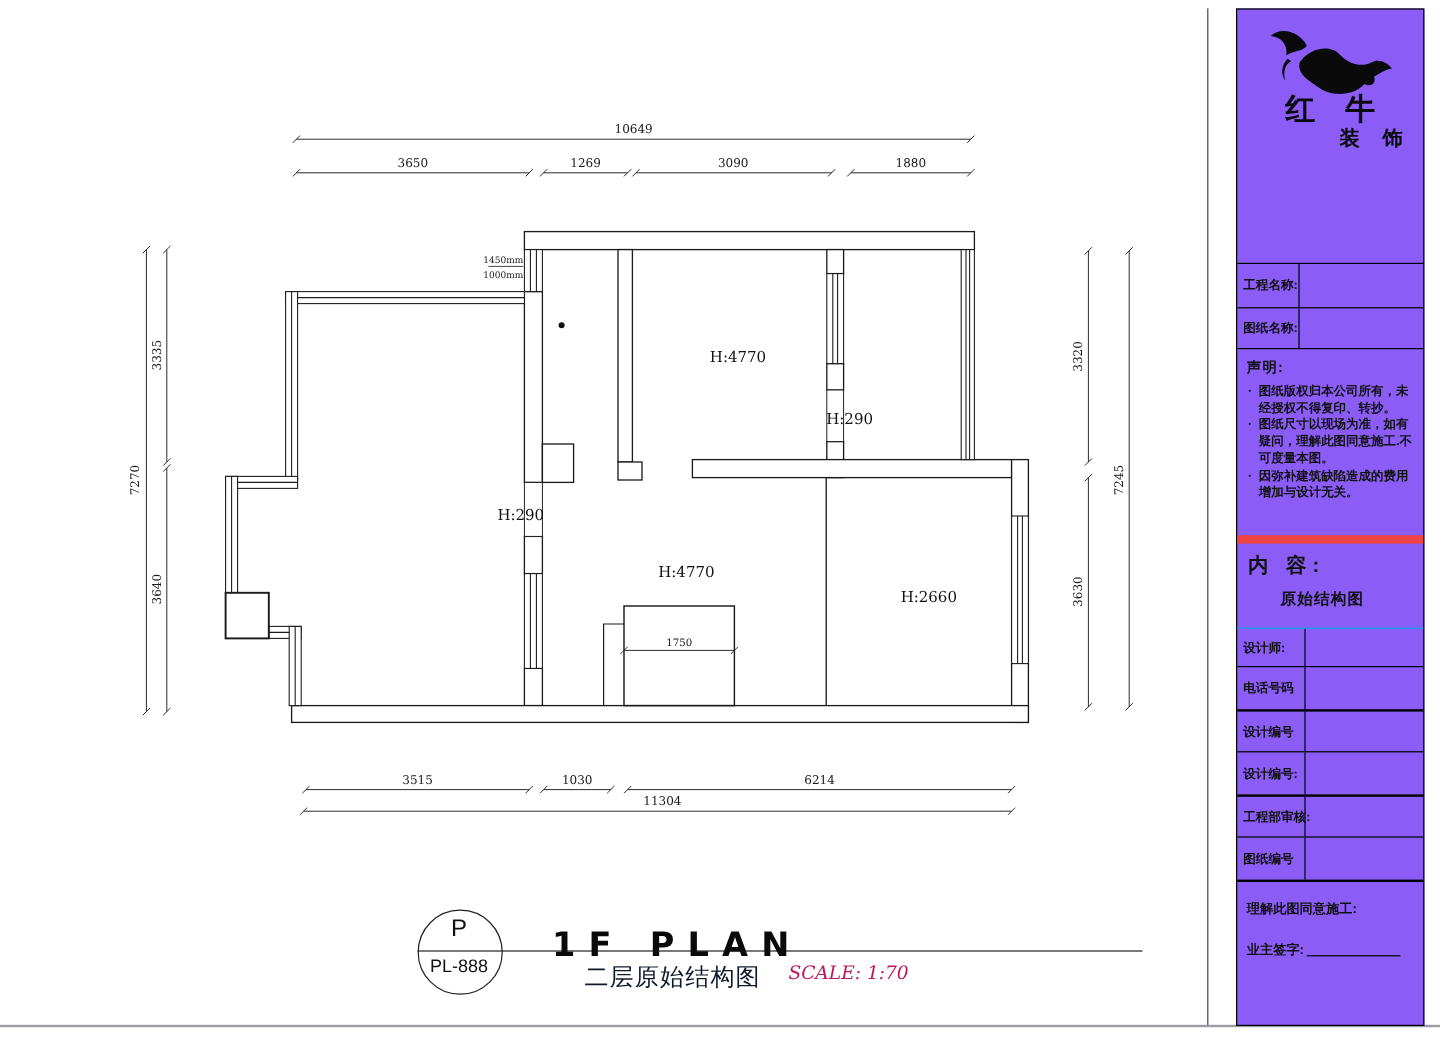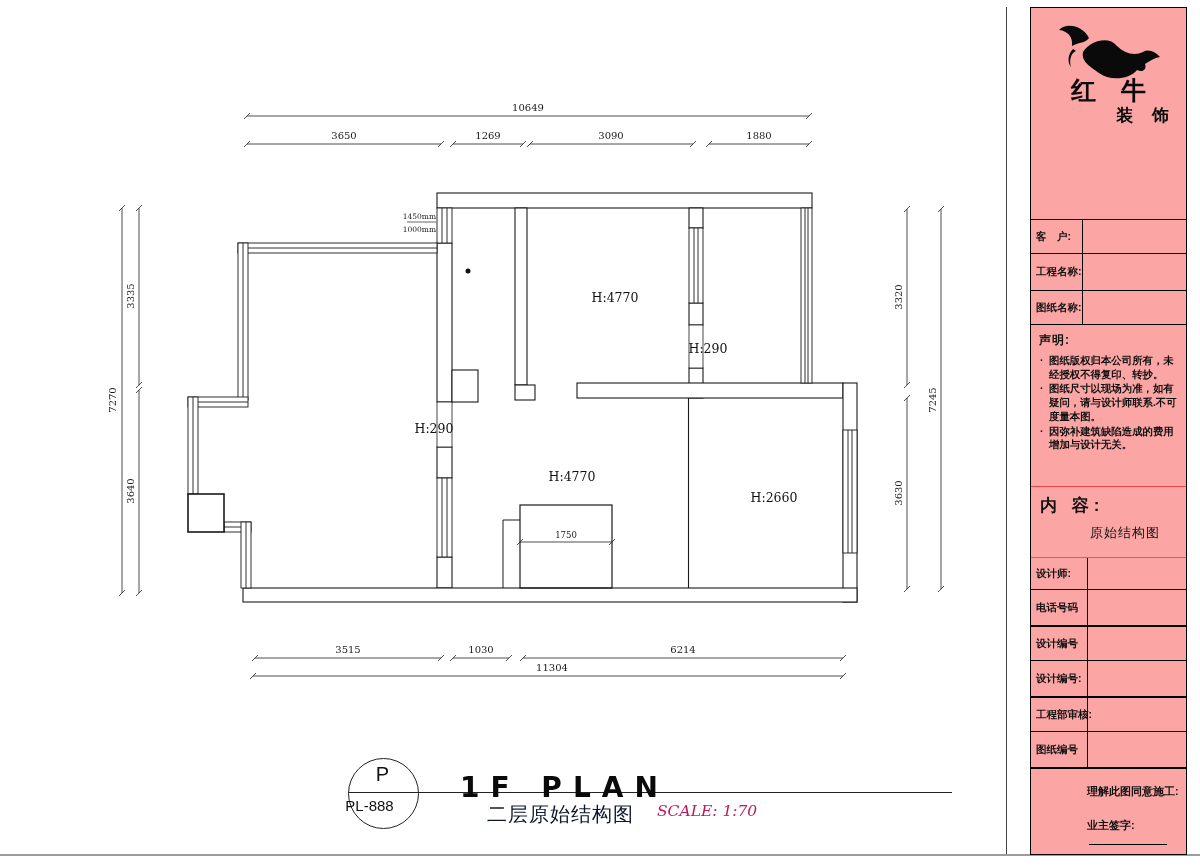--- a/index.html
+++ b/index.html
@@ -10,46 +10,46 @@
   .dimtxt{font-family:"DejaVu Serif",serif;font-size:10px;fill:#1a1a1a;}
   .dimtxt-sm{font-family:"DejaVu Serif",serif;font-size:7.5px;fill:#1a1a1a;}
   .htxt{font-family:"DejaVu Serif",serif;font-size:12.5px;fill:#111;}
   
   .frame-vline{position:absolute;left:1006px;top:7px;width:0;height:848px;border-left:1.2px solid #444;}
   .frame-bottom{position:absolute;left:0;top:854px;width:1200px;height:0;border-top:2.5px solid #9a9da3;}
   
   .f-line{position:absolute;left:348px;top:792px;width:604px;height:0;border-top:1.3px solid #222;}
   .f-circle{position:absolute;left:348px;top:758px;width:69px;height:69px;border:1.6px solid #222;border-radius:50%;background:transparent;}
   .f-p{position:absolute;left:348px;top:763px;width:69px;text-align:center;font-size:20px;color:#111;}
-  .f-code{position:absolute;left:335px;top:797px;width:69px;text-align:center;font-size:15px;color:#111;}
+  .f-code{position:absolute;left:348px;top:797px;width:69px;text-align:center;font-size:15px;color:#111;}
   .f-title{position:absolute;left:460px;top:751px;font-size:28px;font-weight:bold;letter-spacing:11px;color:#0a0a0a;font-family:"DejaVu Sans",sans-serif;margin-top:20px;}
   .f-sub{position:absolute;left:487px;top:801px;font-size:20px;color:#0f172a;letter-spacing:1px;}
   .f-scale{position:absolute;left:657px;top:802px;font-size:15.5px;font-style:italic;color:#be185d;font-family:"DejaVu Serif",serif;}
   
   .tb{position:absolute;left:1030px;top:7px;width:157px;height:848px;border:1.6px solid #000;
-      box-sizing:border-box;display:flex;flex-direction:column;background:#fca5a5;}
+      box-sizing:border-box;display:flex;flex-direction:column;background:#8b5cf6;}
   .tb-logo{position:relative;height:212px;border-bottom:1px solid #000;box-sizing:border-box;}
   .bull{position:absolute;left:22px;top:14px;}
   .brand-main{position:absolute;left:0;top:66px;width:100%;text-align:center;font-size:25px;font-weight:bold;letter-spacing:9px;text-indent:9px;color:#0a0a0a;}
   .brand-sub{position:absolute;right:10px;top:96px;font-size:17px;font-weight:bold;letter-spacing:7px;color:#0a0a0a;}
   .tb-row{display:flex;border-bottom:1px solid #000;box-sizing:border-box;align-items:center;}
   .tb-label{width:52px;align-self:stretch;display:flex;align-items:center;border-right:1px solid #000;
             padding-left:5px;font-size:10.5px;font-weight:bold;white-space:nowrap;box-sizing:border-box;}
   .w57 .tb-label{width:57px;}
   .tb-value{flex:1;}
   .h34{height:34px;} .h37{height:37px;} .h32{height:32px;}
   .bt2{border-bottom-width:2px;align-items:center;}
-  .tb-statement{height:162px;border-bottom:1px solid #ef4444;box-sizing:border-box;padding:7px 6px 0 8px;}
+  .tb-statement{height:162px;border-bottom:7px solid #ef4444;box-sizing:border-box;padding:7px 6px 0 8px;}
   .st-title{font-size:12px;font-weight:bold;margin-bottom:5px;letter-spacing:1px;}
   .st-item{position:relative;font-size:10.4px;font-weight:bold;line-height:1.32;padding-left:10px;margin-bottom:1px;}
   .st-item::before{content:"·";position:absolute;left:1px;top:0;font-weight:bold;}
   .tb-content{position:relative;height:71px;border-bottom:1px solid #0ea5e9;box-sizing:border-box;}
   .ct-label{position:absolute;left:9px;top:7px;font-size:17px;font-weight:bold;letter-spacing:5px;}
-  .ct-value{position:absolute;left:59px;top:37px;font-size:13px;font-weight:normal;letter-spacing:1px;}
-  .tb-approval{position:relative;flex:1;margin-left:48px;}
+  .ct-value{position:absolute;left:36px;top:37px;font-size:13px;font-weight:bold;letter-spacing:1px;}
+  .tb-approval{position:relative;flex:1;}
   .ap-1{position:absolute;left:8px;top:15px;font-size:11px;font-weight:bold;}
   .ap-2{position:absolute;left:8px;top:49px;font-size:11px;font-weight:bold;}
   .sig-line{display:inline-block;width:78px;height:1px;border-bottom:1.4px solid #000;vertical-align:-2px;margin-left:2px;}
 </style>
 </head>
 <body>
 
 <div class="sheet">
 
   <svg class="plan-svg" width="1010" height="730" viewBox="0 0 1010 730">
@@ -204,37 +204,33 @@
     <div class="tb-logo">
       <svg class="bull" width="110" height="62" viewBox="0 0 110 62">
         <path fill="#0a0a0a" d="M36,16 C30,4 14,0 6,8 C15,9 20,15 19,24 C26,20 33,21 36,16 Z"></path>
         <path fill="#0a0a0a" d="M20,27 C15,32 14,40 18,45 C16,38 18,31 23,29 Z"></path>
         <path fill="#0a0a0a" d="M30,30 C38,18 56,14 64,24 C72,32 82,34 90,30 C95,27 102,29 107,35 C101,36 97,39 92,42 C94,47 90,51 84,48 C76,58 56,59 46,51 C38,45 28,40 30,30 Z"></path>
       </svg>
       <div class="brand-main">红 牛</div>
       <div class="brand-sub">装 饰</div>
     </div>
 
-    <div class="tb-row h34">
-      <div class="tb-label">客　户:</div>
-      <div class="tb-value"></div>
-    </div>
     <div class="tb-row h37">
       <div class="tb-label">工程名称:</div>
       <div class="tb-value"></div>
     </div>
     <div class="tb-row h34">
       <div class="tb-label">图纸名称:</div>
       <div class="tb-value"></div>
     </div>
 
     <div class="tb-statement">
       <div class="st-title">声明:</div>
       <div class="st-item">图纸版权归本公司所有，未经授权不得复印、转抄。</div>
-      <div class="st-item">图纸尺寸以现场为准，如有疑问，请与设计师联系.不可度量本图。</div>
+      <div class="st-item">图纸尺寸以现场为准，如有疑问，理解此图同意施工.不可度量本图。</div>
       <div class="st-item">因弥补建筑缺陷造成的费用增加与设计无关。</div>
     </div>
 
     <div class="tb-content">
       <div class="ct-label">内 容:</div>
       <div class="ct-value">原始结构图</div>
     </div>
 
     <div class="tb-row h32 w57">
       <div class="tb-label">设计师:</div>

